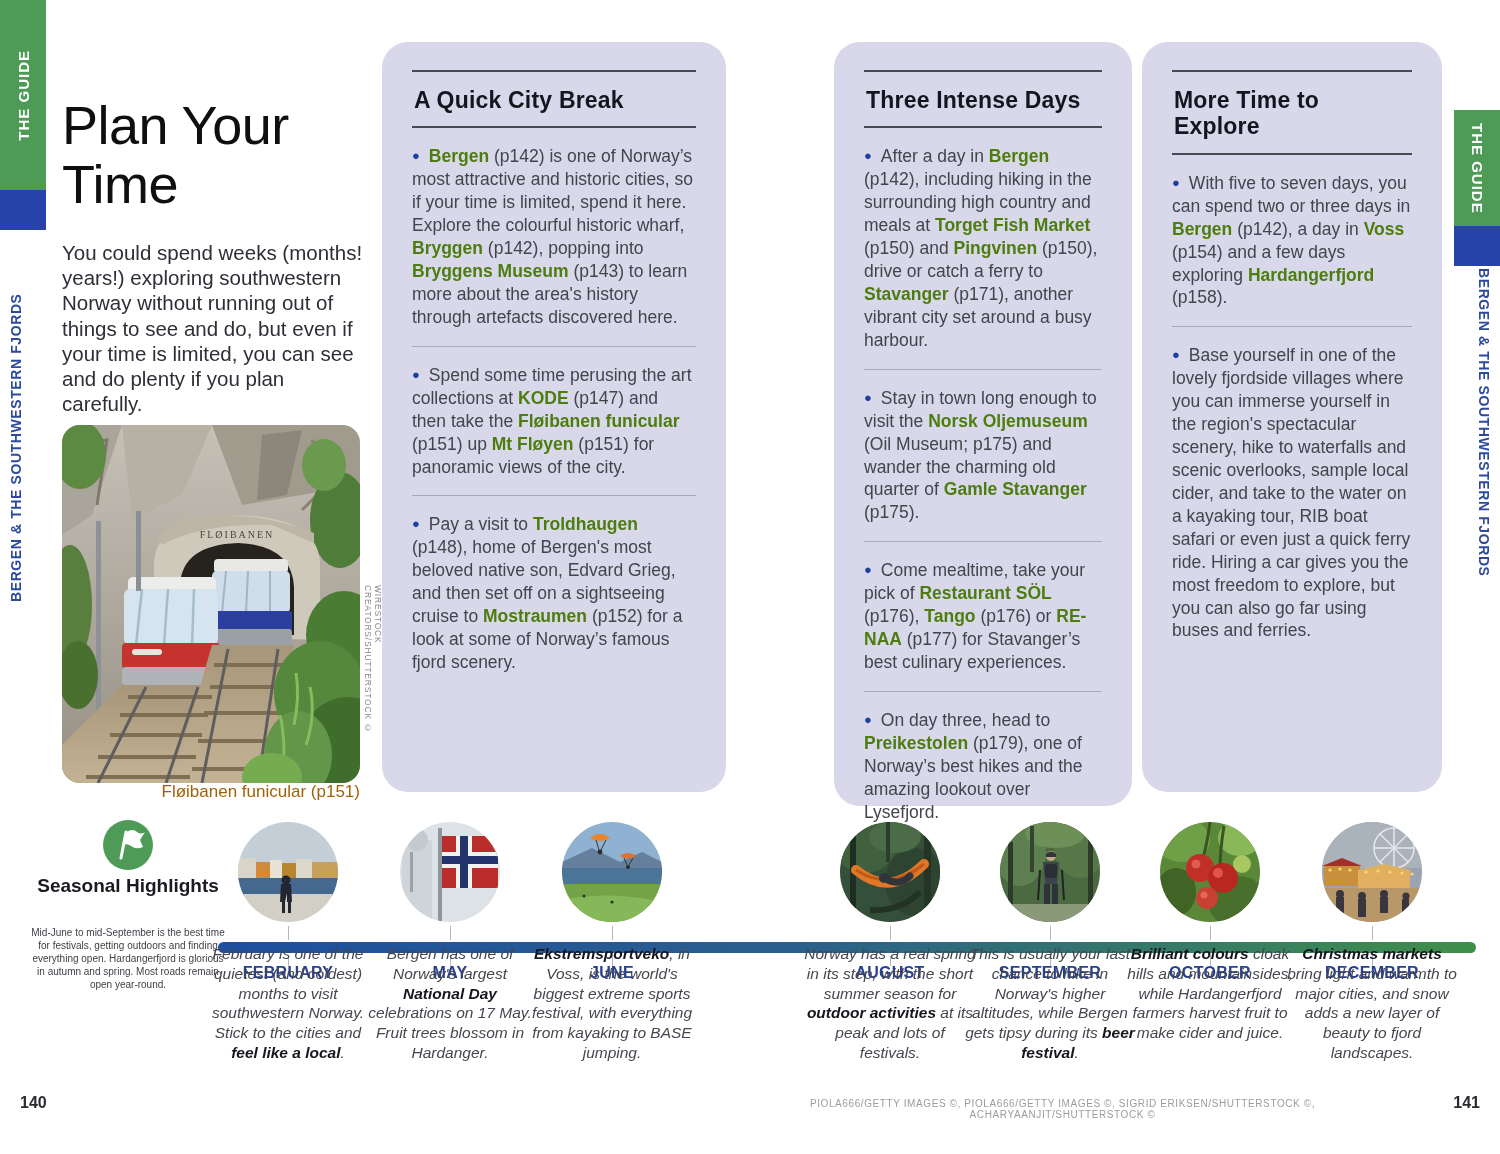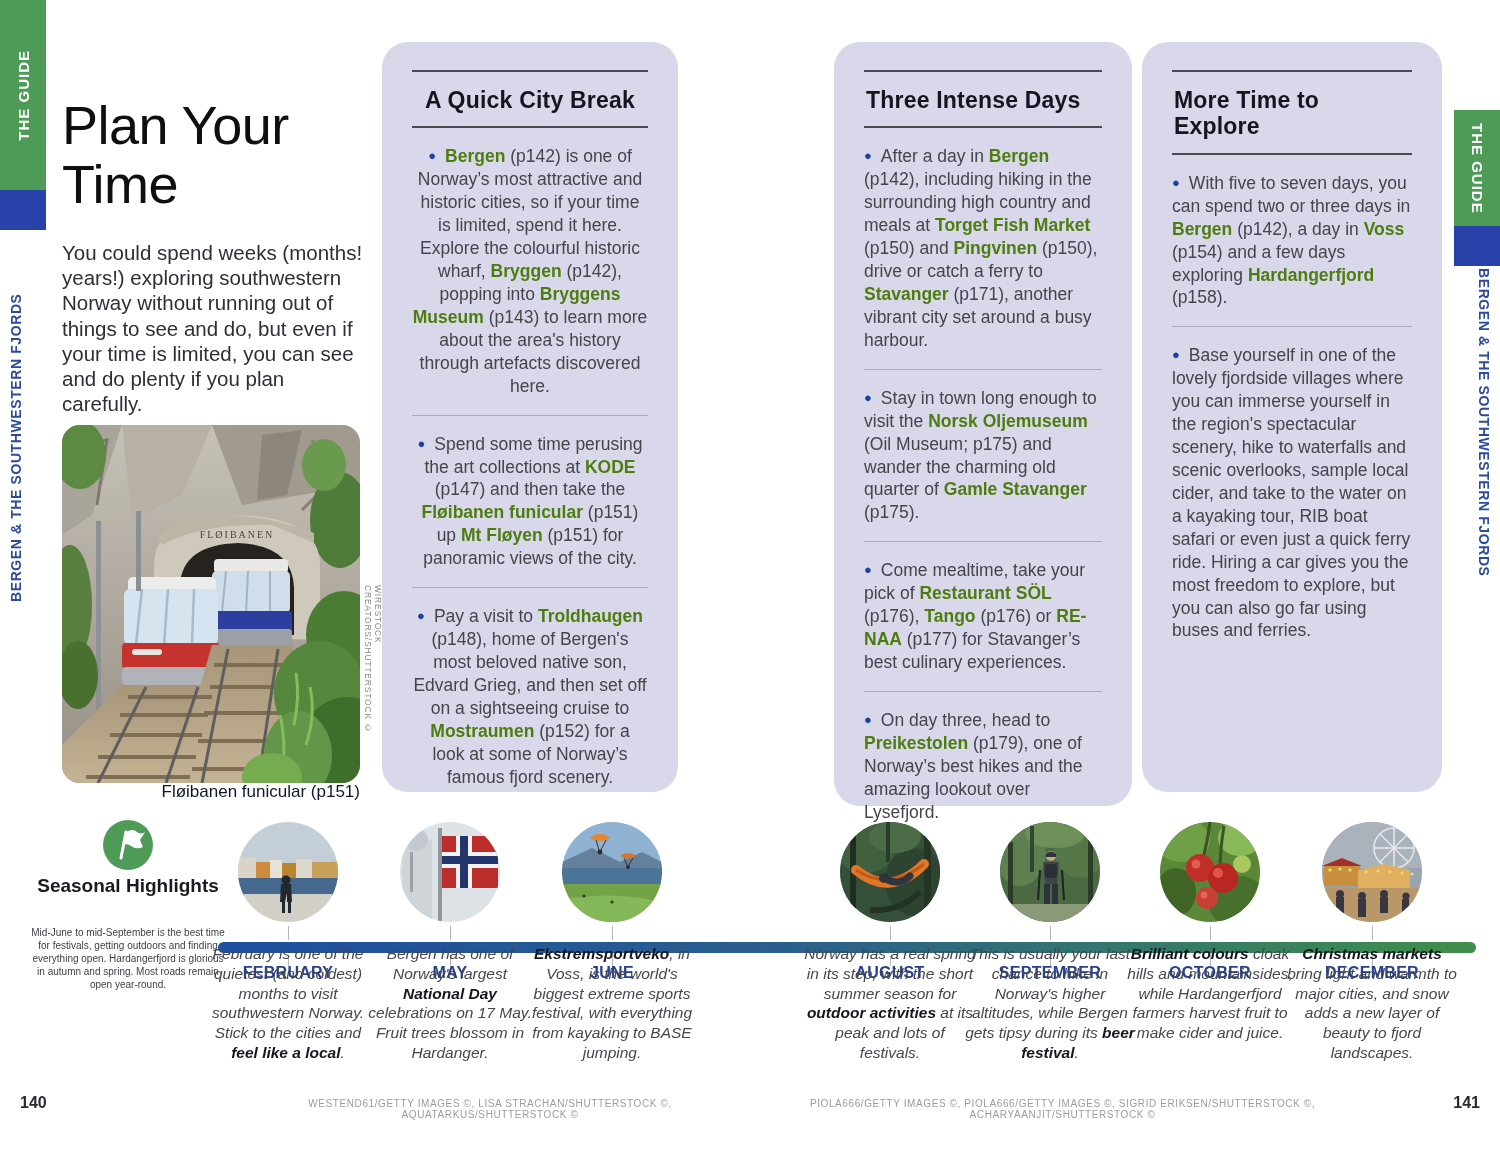--- a/index.html
+++ b/index.html
@@ -27,24 +27,24 @@
            font-weight:500; color:#0f0f12; letter-spacing:-0.5px; }
   .intro { position:absolute; left:62px; top:240px; width:302px; font-size:20.5px; line-height:1.23;
            color:#2e2e36; }
   
   .photo { position:absolute; left:62px; top:425px; width:298px; height:358px; border-radius:18px;
            overflow:hidden; }
   .photo svg { display:block; }
   .photo-credit { position:absolute; left:363px; top:585px; height:180px; font-size:8.5px;
                   color:#8a8a8a; letter-spacing:0.8px; }
   .caption { position:absolute; left:62px; top:782px; width:298px; text-align:right;
-             font-size:17px; font-weight:500; color:#0f172a; }
+             font-size:17px; font-weight:500; color:#a16207; }
   
   .panel { position:absolute; top:42px; background:#d8d8ea; border-radius:26px; padding:28px 30px 20px; }
-  .panel1 { left:382px;  width:296px; height:750px;text-align:center; }
+  .panel1 { left:382px;  width:344px; height:750px; }
   .panel2 { left:834px;  width:298px; height:764px; }
   .panel3 { left:1142px; width:300px; height:750px; }
   .panel h2 { font-size:23px; font-weight:bold; color:#15151f; letter-spacing:0.2px;
               border-top:2px solid #4a4a55; border-bottom:2px solid #4a4a55;
               padding:15px 2px 13px; margin-bottom:2px; line-height:1.15; }
   .bullet { font-size:17.5px; line-height:1.31; color:#44444c; margin:17px 0; }
   .bullet b { color:#4d7c0f; }
   .bullet::before { content:"●"; color:#1d3f9e; font-size:13px; margin-right:9px;
                     position:relative; top:-2px; }
   .sep { border-top:1.5px solid #aaaab6; margin:16px 0 0; }
@@ -391,16 +391,15 @@
   <p class="mtext" style="left:202px">February is one of the quietest (and coldest) months to visit southwestern Norway. Stick to the cities and <b>feel like a local</b>.</p>
   <p class="mtext" style="left:364px">Bergen has one of Norway's largest <b>National Day</b> celebrations on 17 May. Fruit trees blossom in Hardanger.</p>
   <p class="mtext" style="left:526px"><b>Ekstremsportveko</b>, in Voss, is the world's biggest extreme sports festival, with everything from kayaking to BASE jumping.</p>
   <p class="mtext" style="left:804px">Norway has a real spring in its step, with the short summer season for <b>outdoor activities</b> at its peak and lots of festivals.</p>
   <p class="mtext" style="left:1124px"><b>Brilliant colours</b> cloak hills and mountainsides, while Hardangerfjord farmers harvest fruit to make cider and juice.</p>
   <p class="mtext" style="left:964px">This is usually your last chance to hike in Norway's higher altitudes, while Bergen gets tipsy during its <b>beer festival</b>.</p>
   <p class="mtext" style="left:1286px"><b>Christmas markets</b> bring light and warmth to major cities, and snow adds a new layer of beauty to fjord landscapes.</p>
 
   <div class="pageno pageno-l">140</div>
   <div class="pageno pageno-r">141</div>
-  <div class="credits credits-l">WESTEND61/GETTY IMAGES ©, LISA STRACHAN/SHUTTERSTOCK ©, AQUATARKUS/SHUTTERSTOCK ©</div>
   <div class="credits credits-r">PIOLA666/GETTY IMAGES ©, PIOLA666/GETTY IMAGES ©, SIGRID ERIKSEN/SHUTTERSTOCK ©, ACHARYAANJIT/SHUTTERSTOCK ©</div>
 
 </div>
 
 </body></html>

